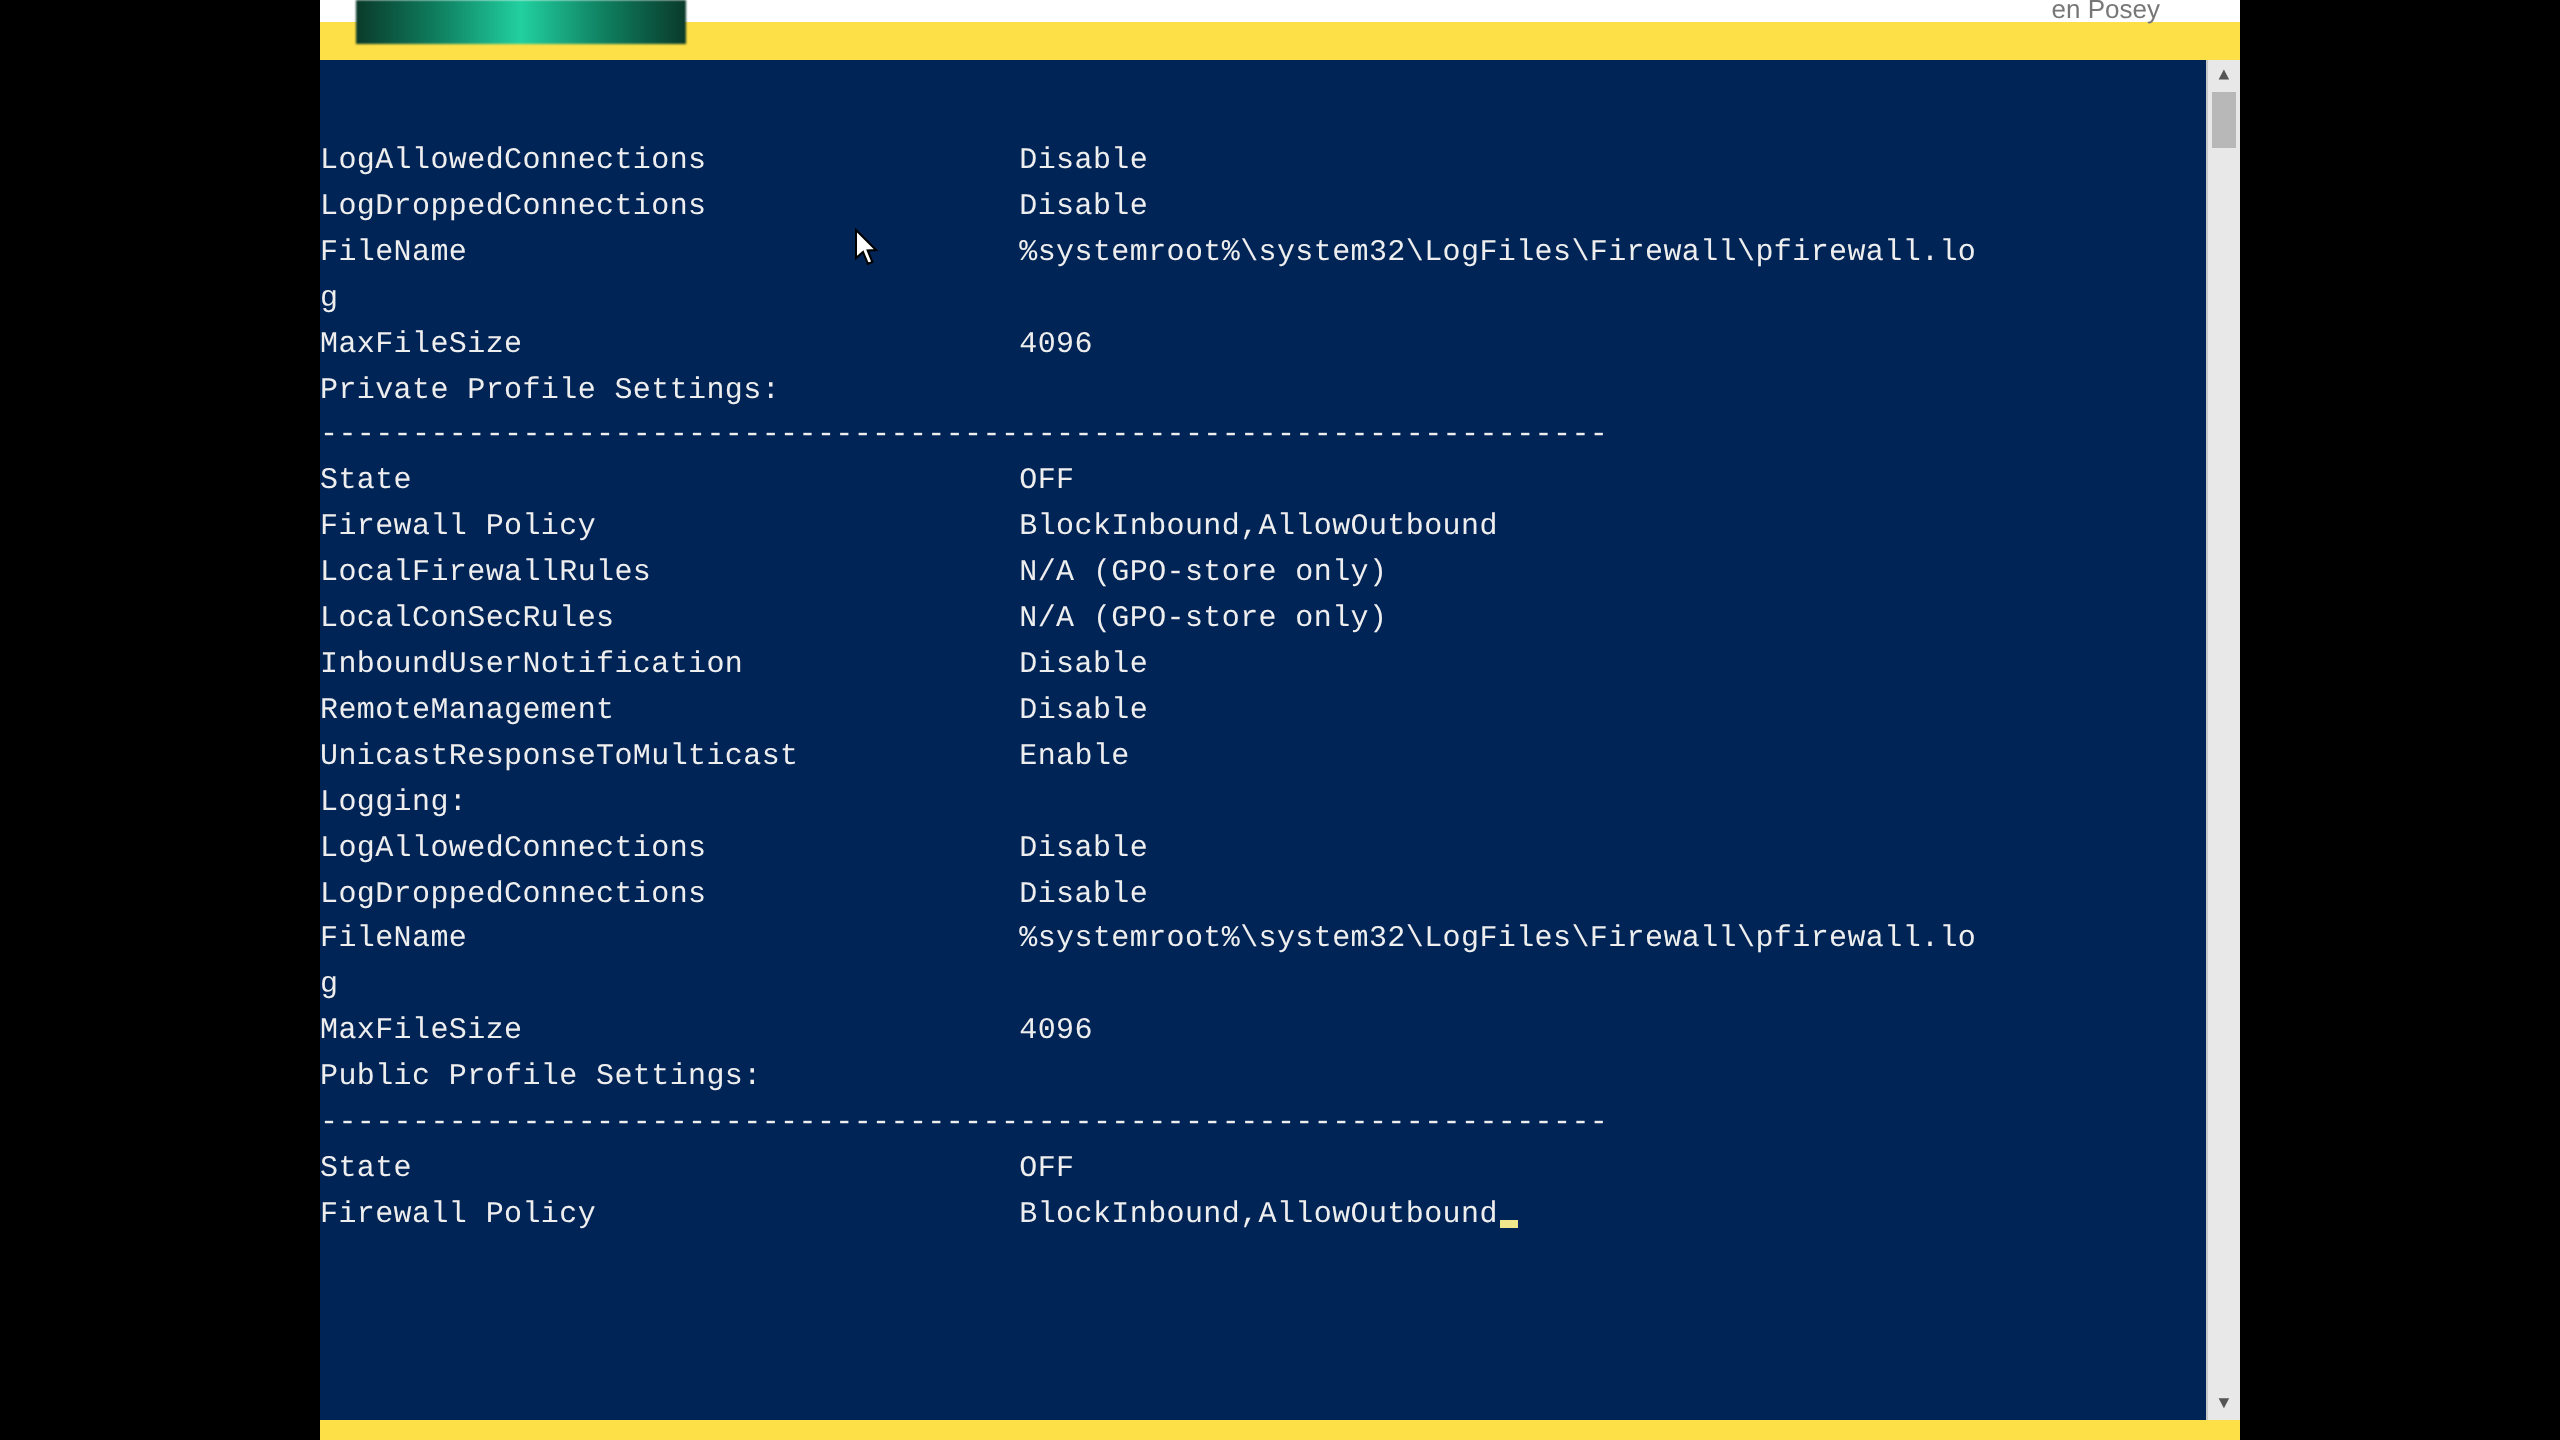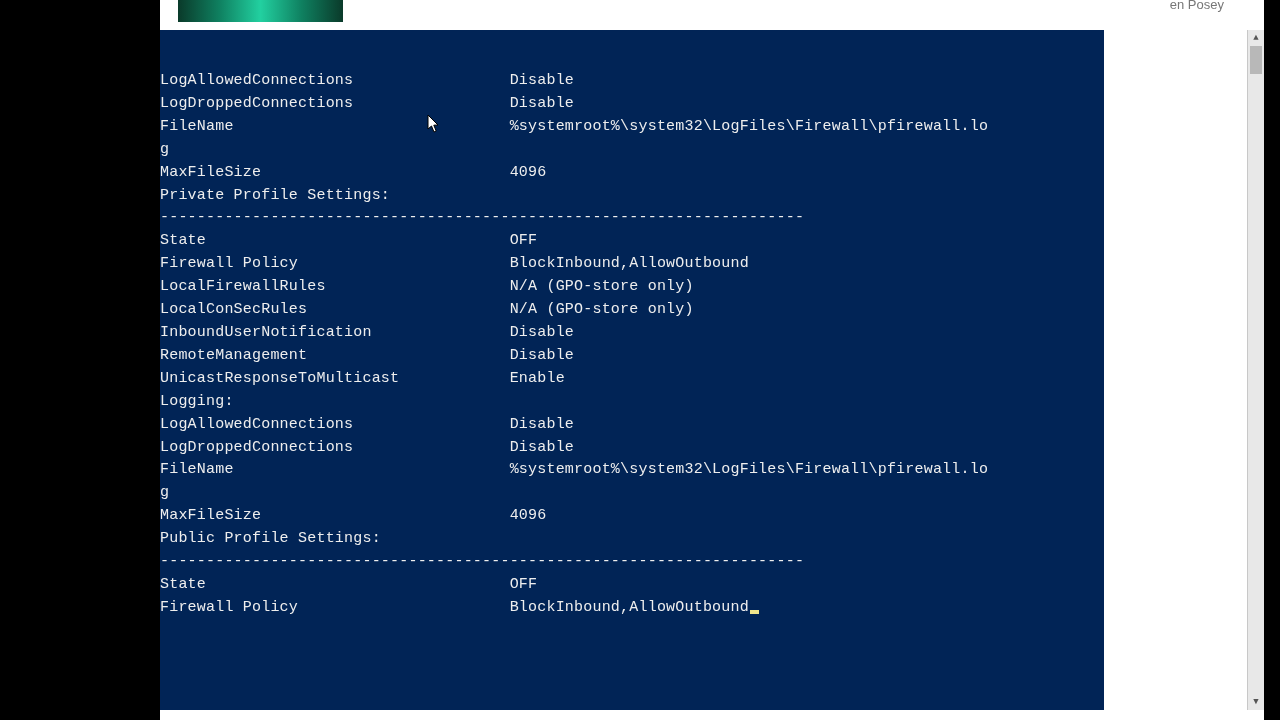--- a/index.html
+++ b/index.html
@@ -8,23 +8,23 @@
     width: 1280px;
     height: 720px;
     background: #000;
     overflow: hidden;
     font-family: Consolas, "Courier New", monospace;
   }
   .outer {
     position: absolute;
     left: 160px;
     top: 0;
-    width: 1104px;
+    width: 960px;
     height: 720px;
-    background: #ffffff;
+    background: #fde047;
   }
   .topstrip {
     position: absolute;
     left: 0;
     top: 0;
     width: 100%;
     height: 11px;
     background: #fff;
   }
   .thumb {

